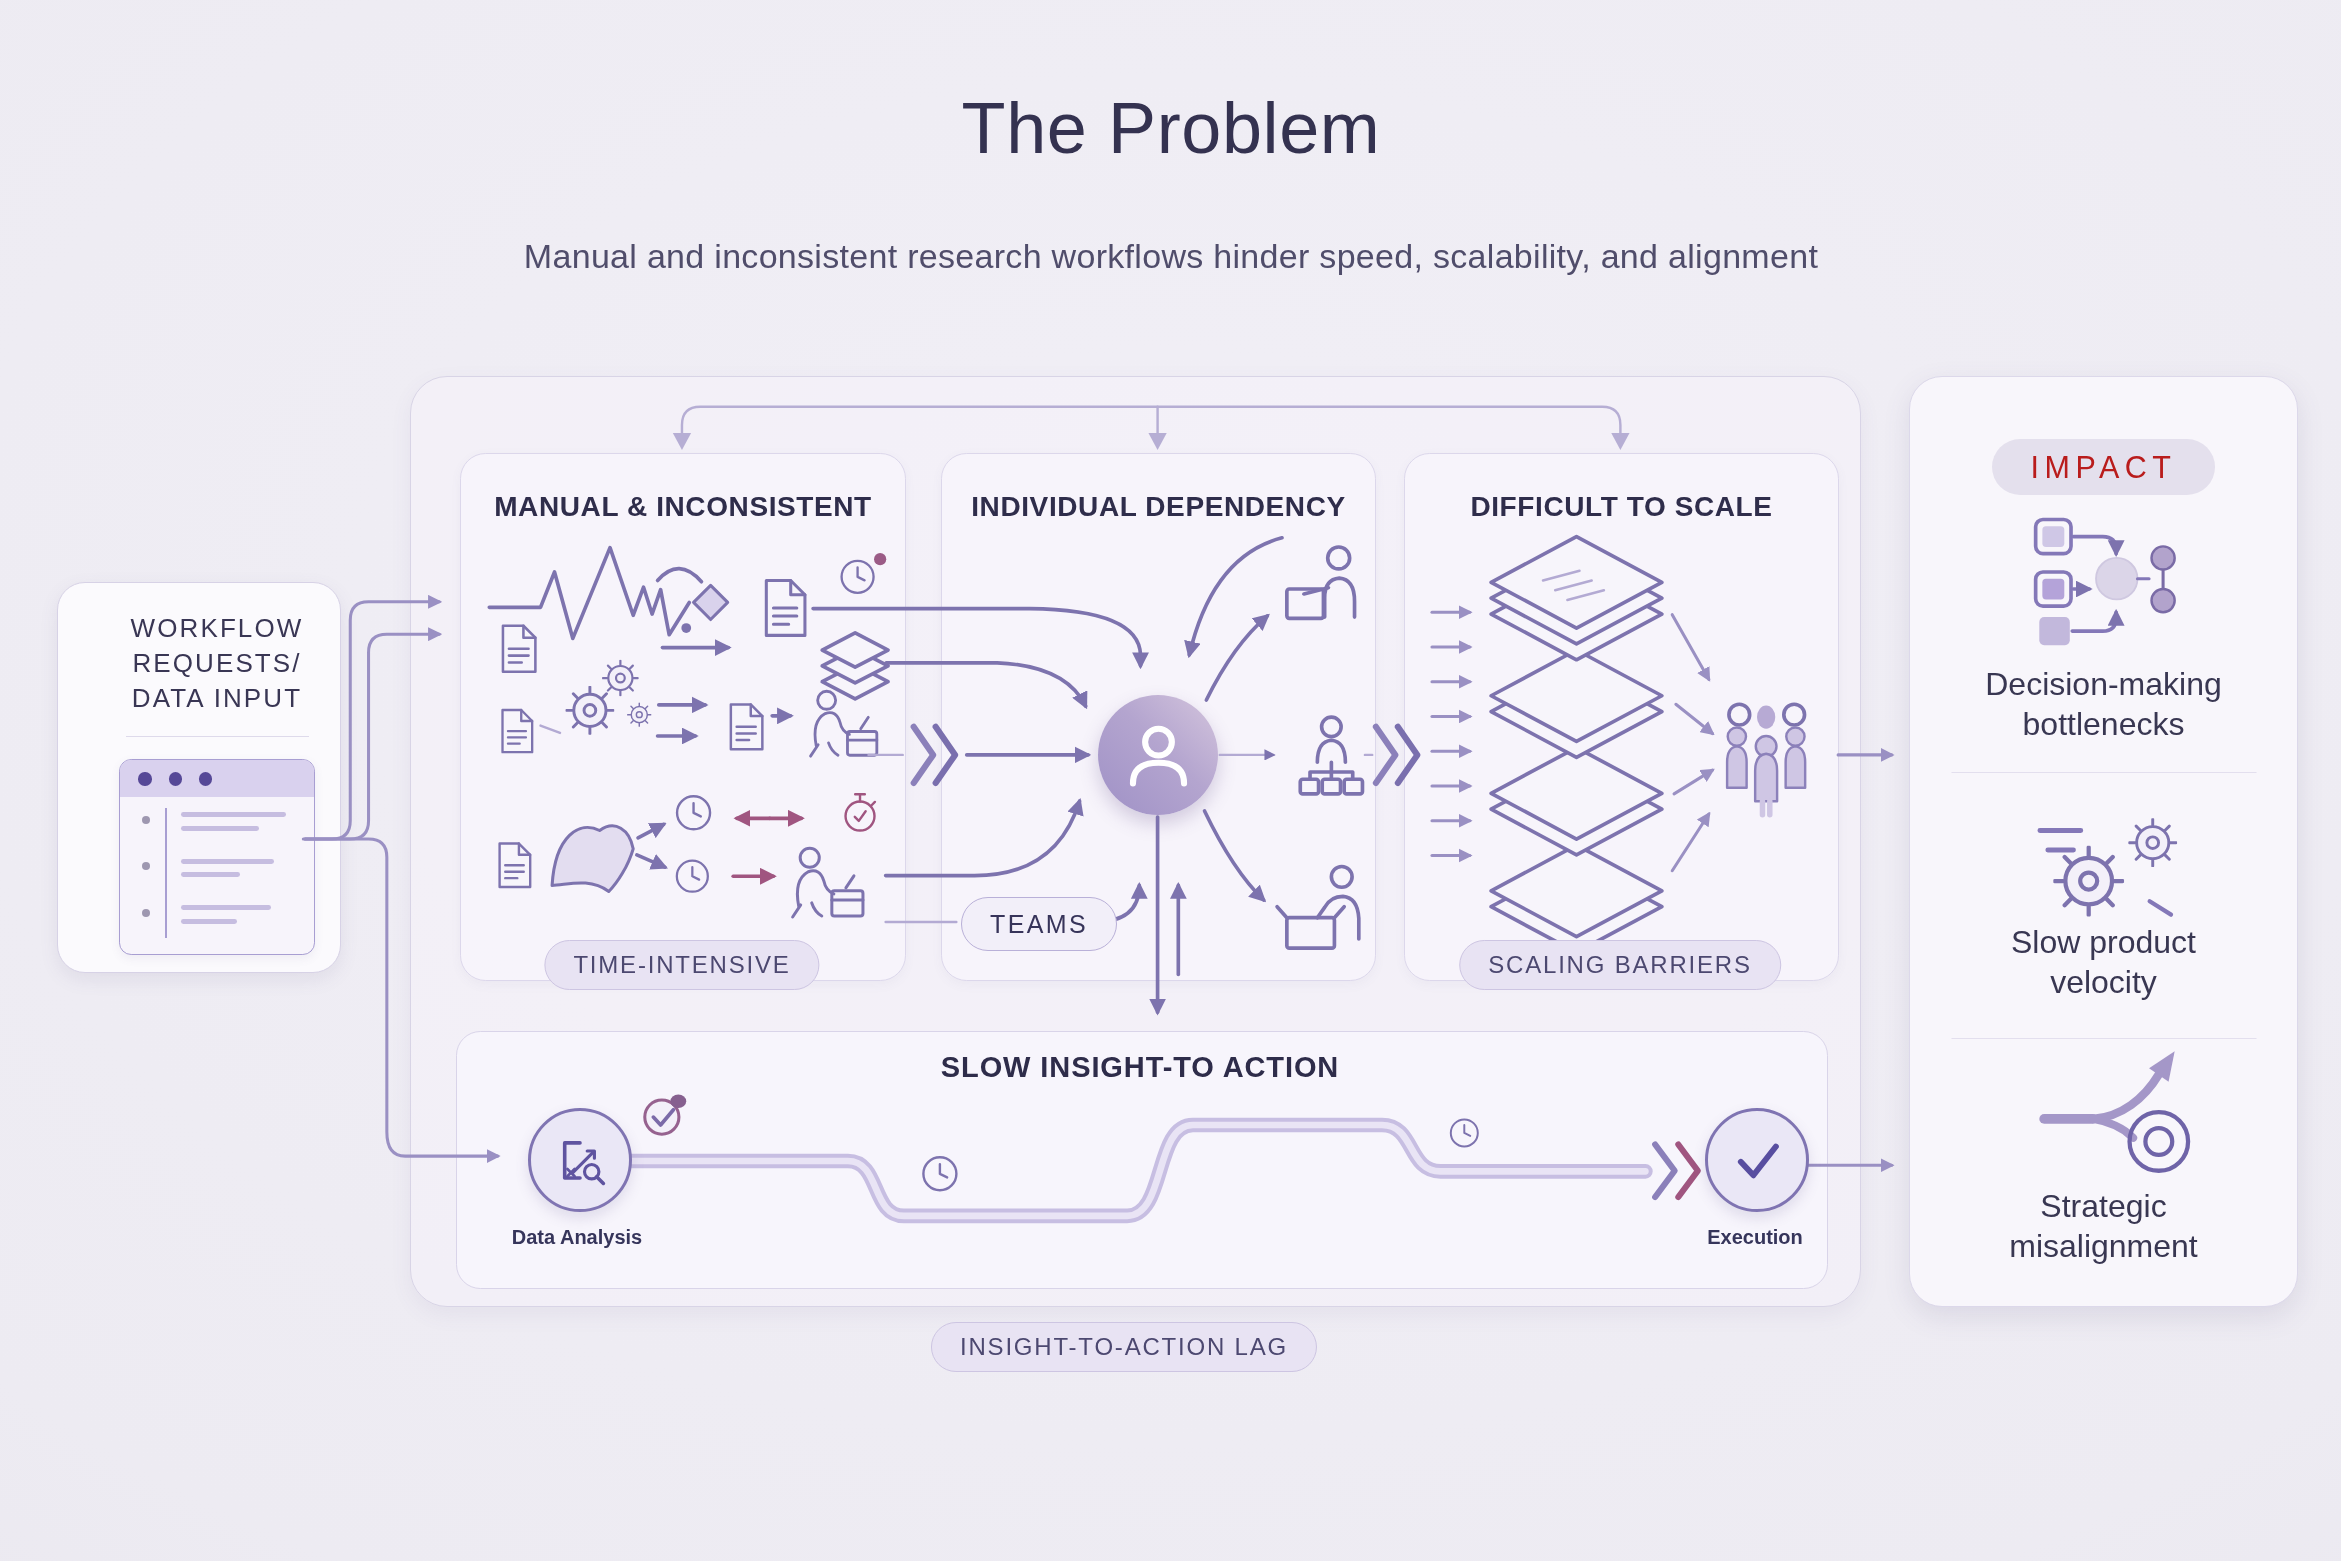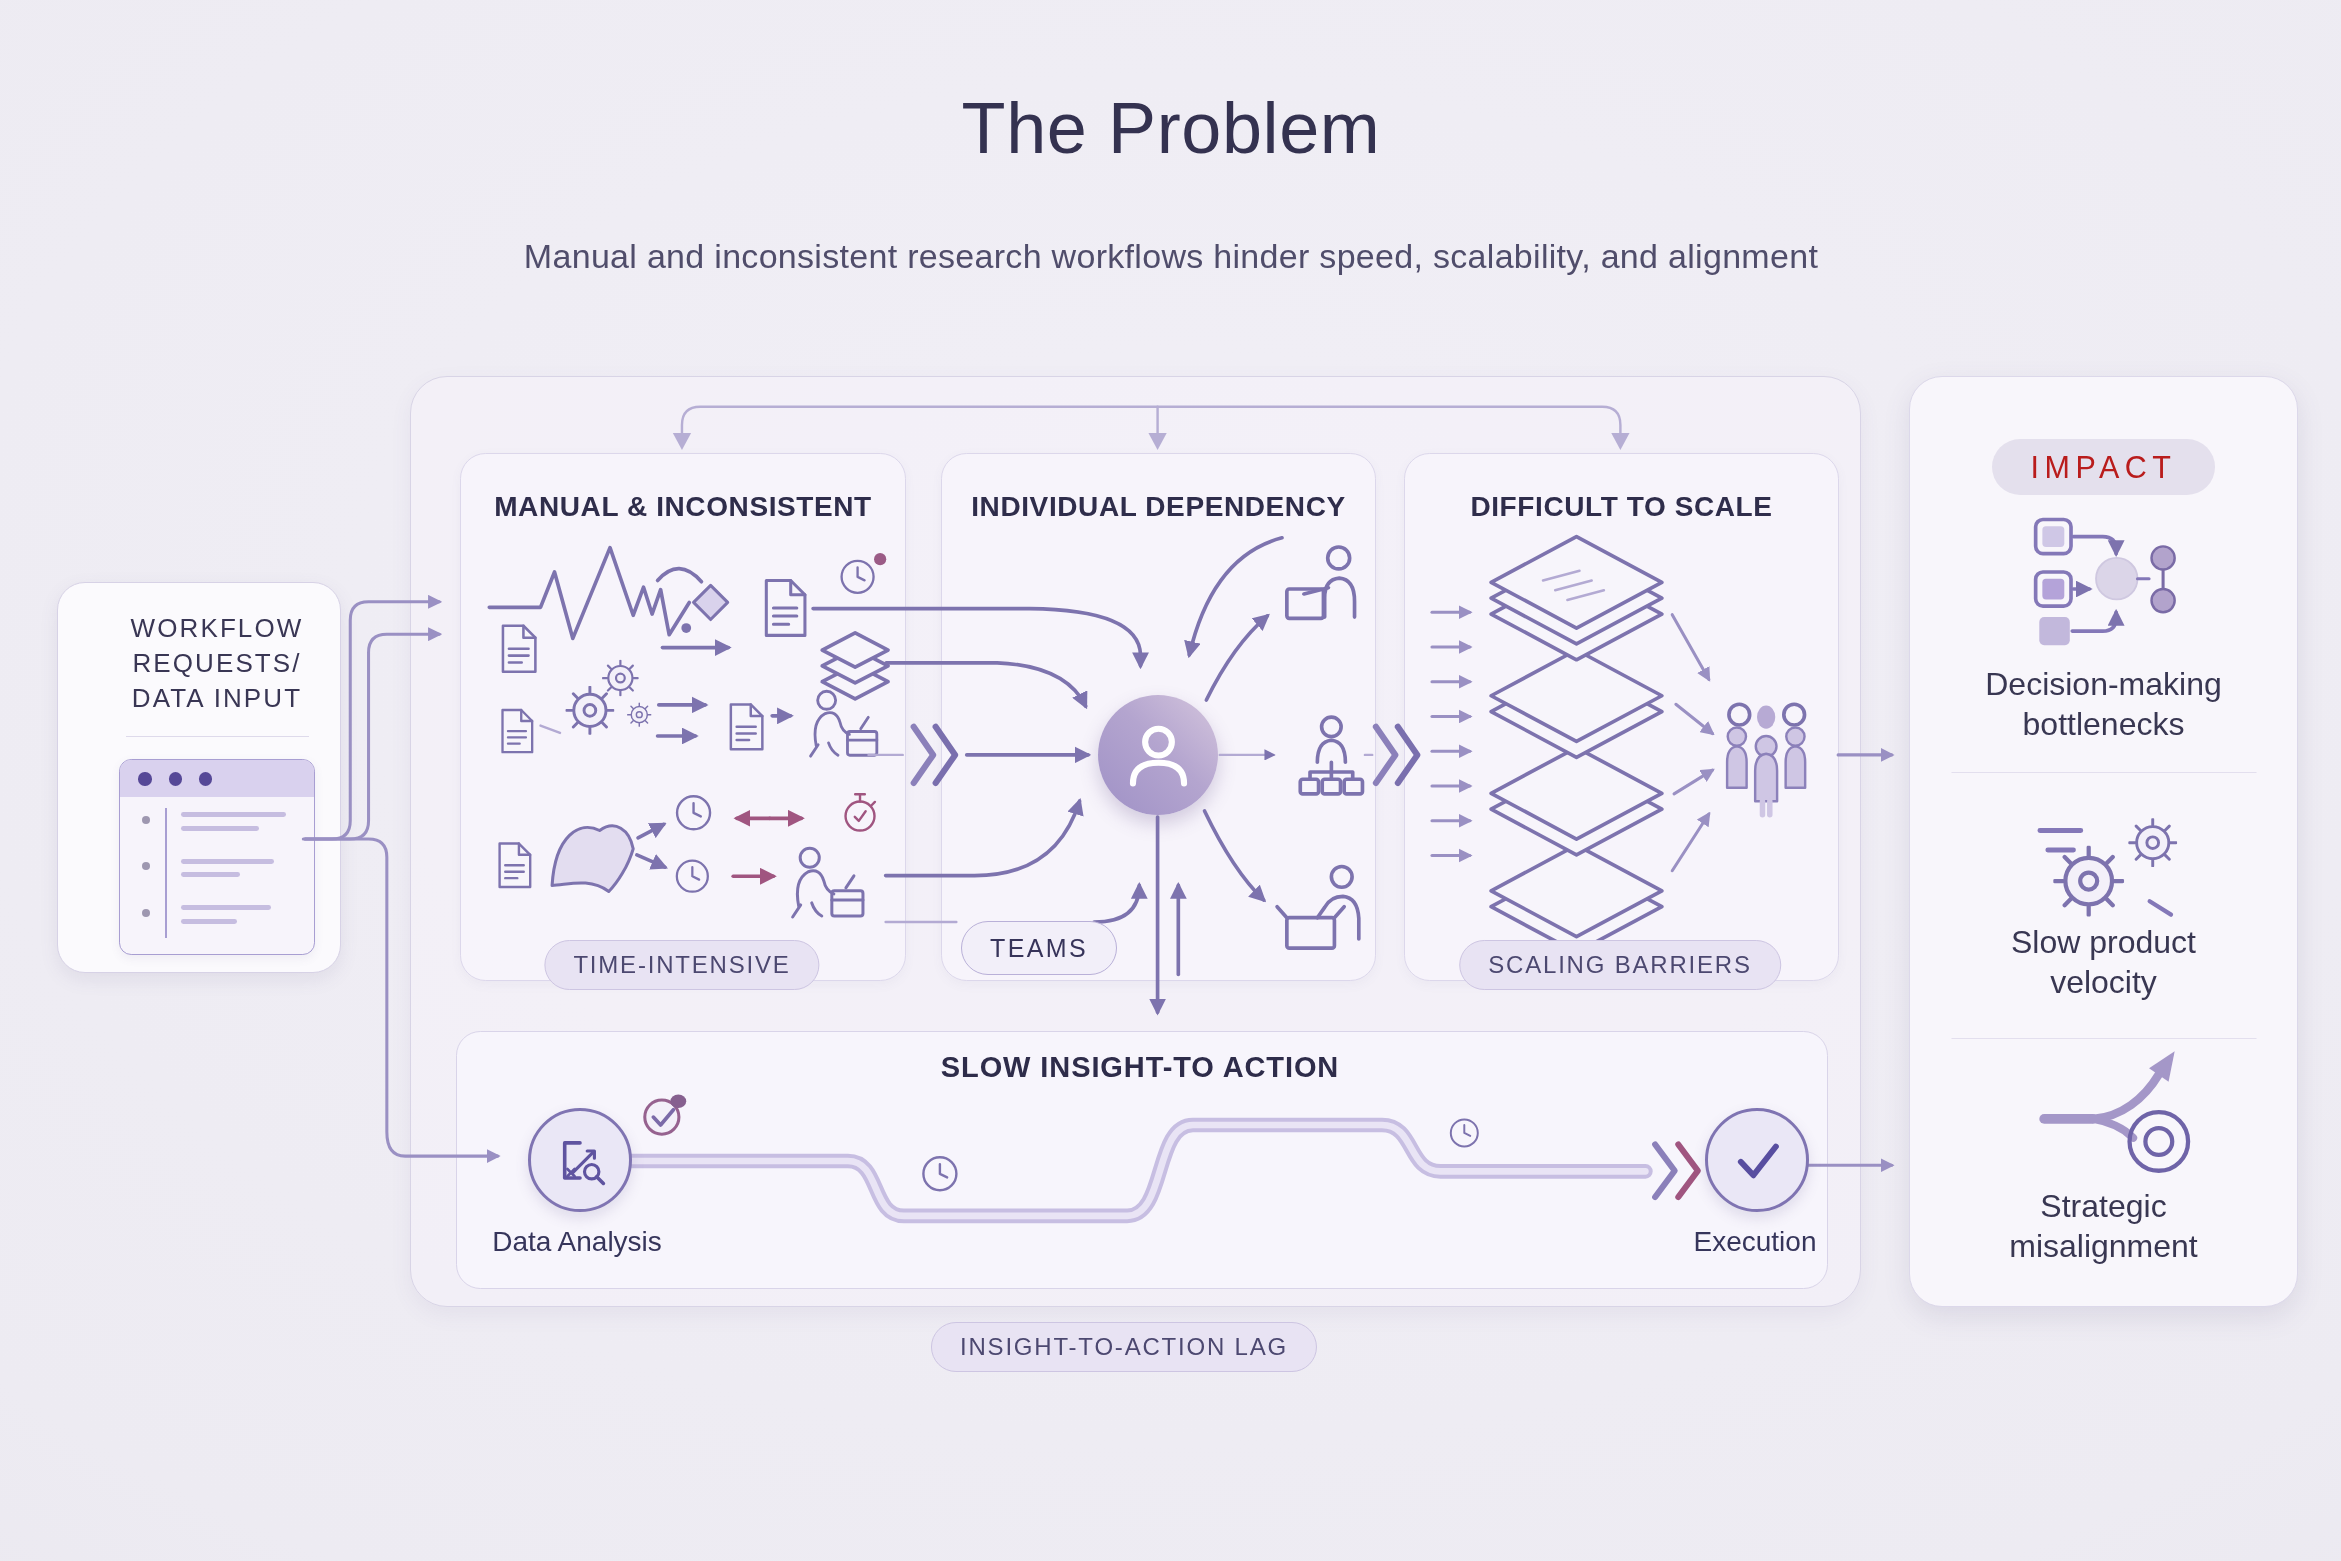--- a/index.html
+++ b/index.html
@@ -40,36 +40,36 @@
   .panel{top:453px;height:526px;border-radius:25.6px;background:rgba(247,244,251,.85);
     border:1.5px solid var(--panel-border,#dcd7eb);z-index:2;box-shadow:0 3.7px 11px rgba(100,90,140,.05);}
   .panel-title{margin-top:37px;text-align:center;font-size:28px;font-weight:600;color:#2f2d4b;letter-spacing:0.6px;}
   .p1{left:460px;width:444px;} .p2{left:941px;width:433px;} .p3{left:1404px;width:433px;}
   .pill{position:absolute;height:48px;line-height:48px;padding:0 28px;border-radius:27px;
     background:var(--pill-fill,#e8e3f3);border:1.2px solid var(--pill-border,#cdc5e2);
     font-size:24px;letter-spacing:1.8px;color:var(--pill-ink,#4c4870);font-weight:500;white-space:nowrap;z-index:6;}
   .pill-time{left:682px;top:940px;transform:translateX(-50%);}
   .pill-scale{left:1620px;top:940px;transform:translateX(-50%);}
   .pill-teams{left:961px;top:897px;height:52px;line-height:52px;background:#f2eff9;
-    border:1.8px solid #b9b0d8;font-size:25px;color:#37345a;letter-spacing:2.4px;margin-top:24px;}
+    border:1.8px solid #b9b0d8;font-size:25px;color:#37345a;letter-spacing:2.4px;}
   .pill-lag{left:1124px;top:1322px;transform:translateX(-50%);}
   
   .center-circle{left:1098px;top:695px;width:120px;height:120px;border-radius:50%;z-index:4;
     background:linear-gradient(225deg,#d4c5dd 0%,#b4a5cf 45%,#9f91c6 100%);
     box-shadow:0 8.5px 18.3px rgba(100,80,140,.25);display:flex;align-items:center;justify-content:center;}
   
   .flow-box{left:456px;top:1031px;width:1370px;height:256px;border-radius:24.4px;
     background:rgba(247,245,252,.9);border:1.5px solid #d9d4e9;z-index:2;}
   .flow-title{left:1140px;top:1051px;transform:translateX(-50%);font-size:29px;font-weight:600;
     color:#2e2c4a;letter-spacing:0.9px;white-space:nowrap;z-index:6;}
   .node{width:98px;height:98px;border-radius:50%;background:var(--node-fill,#eae7f6);
     border:3px solid var(--node-border,#7f74b2);z-index:6;display:flex;align-items:center;justify-content:center;
     box-shadow:0 6.1px 13.4px rgba(100,90,140,.16);}
   .node-da{left:528px;top:1108px;} .node-ex{left:1705px;top:1108px;}
-  .node-label{font-size:28px;color:#36355b;font-weight:400;white-space:nowrap;z-index:6;transform:translateX(-50%);}
+  .node-label{font-size:20px;color:#36355b;font-weight:700;white-space:nowrap;z-index:6;transform:translateX(-50%);}
   
   .impact{left:1909px;top:376px;width:387px;height:929px;border-radius:33px;background:#f8f6fb;
     border:1.2px solid #dcd8ea;box-shadow:0 9.8px 27px rgba(95,85,135,.13);z-index:2;}
   .impact-pill{position:absolute;left:50%;transform:translateX(-50%);top:41px;height:56px;line-height:56px;
     padding:0 39px;border-radius:29px;background:#e4e0ed;font-size:30.5px;letter-spacing:5.5px;
     color:#b91c1c;font-weight:500;white-space:nowrap;margin-top:21px;}
   .impact-label{position:absolute;left:50%;transform:translateX(-50%);width:293px;text-align:center;
     font-size:32px;color:#393752;line-height:1.24;font-weight:400;}
   .impact-divider{position:absolute;left:50%;transform:translateX(-50%);width:305px;border-top:1.2px solid #e3dfee;}
   

